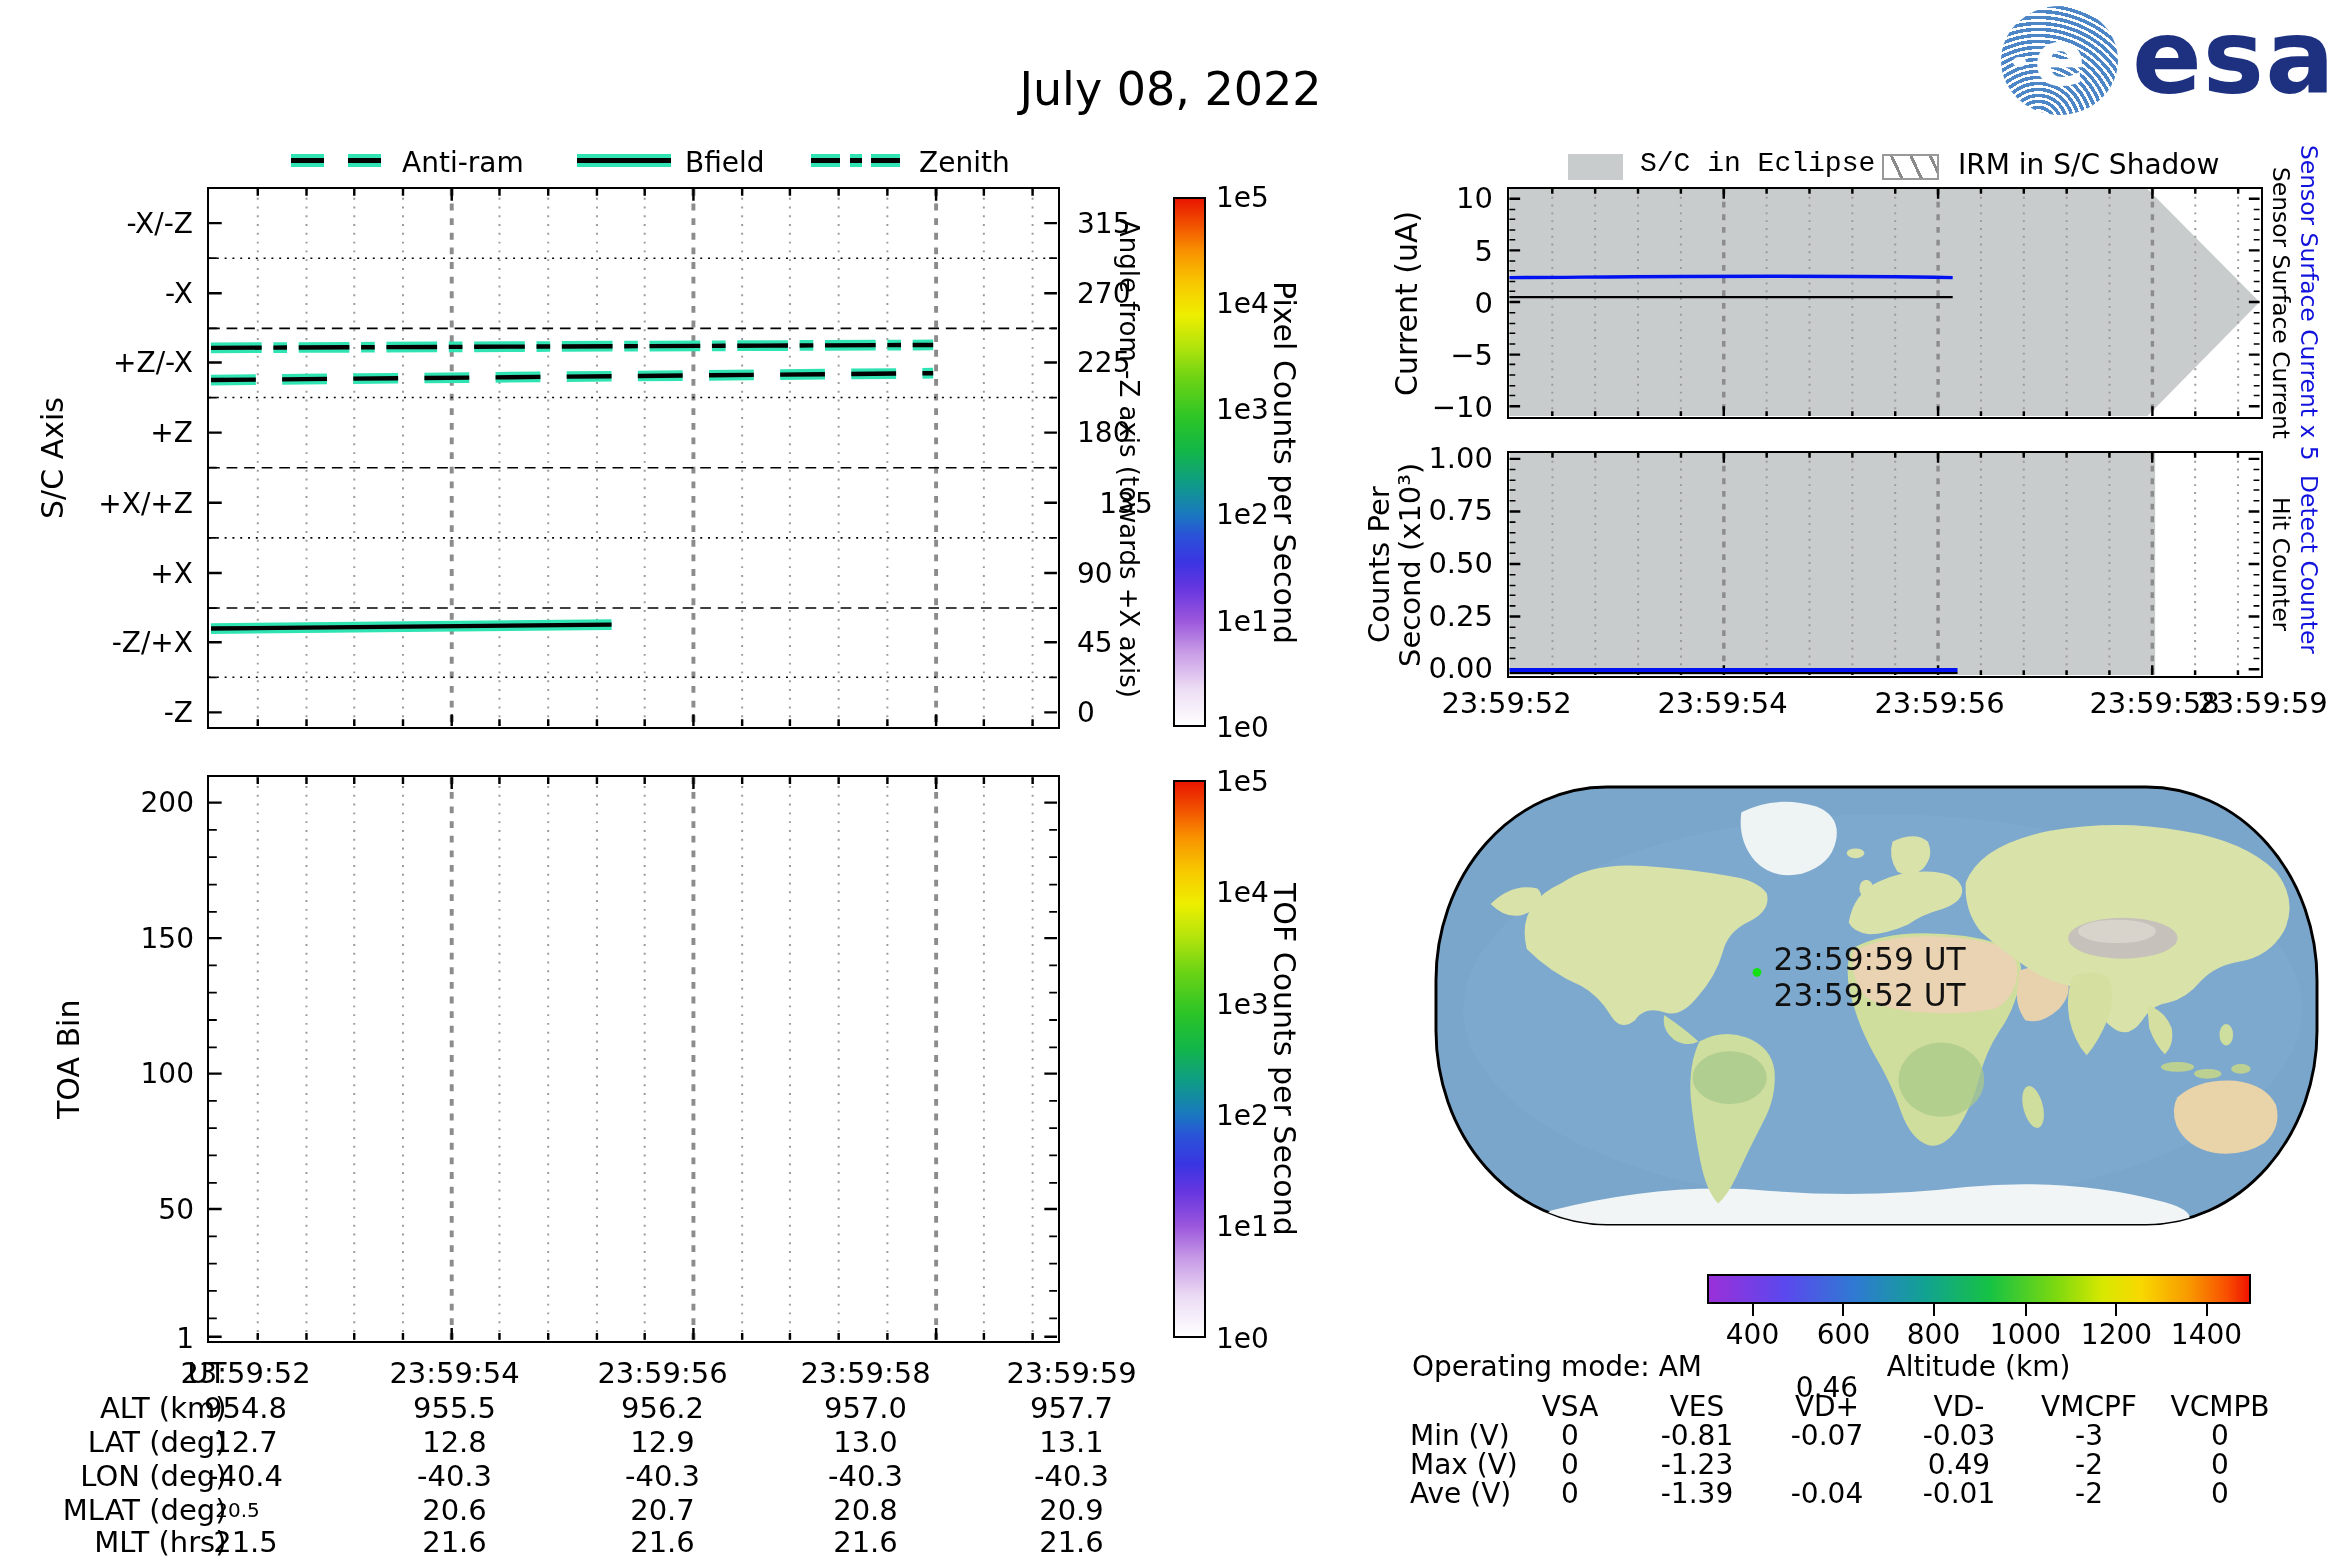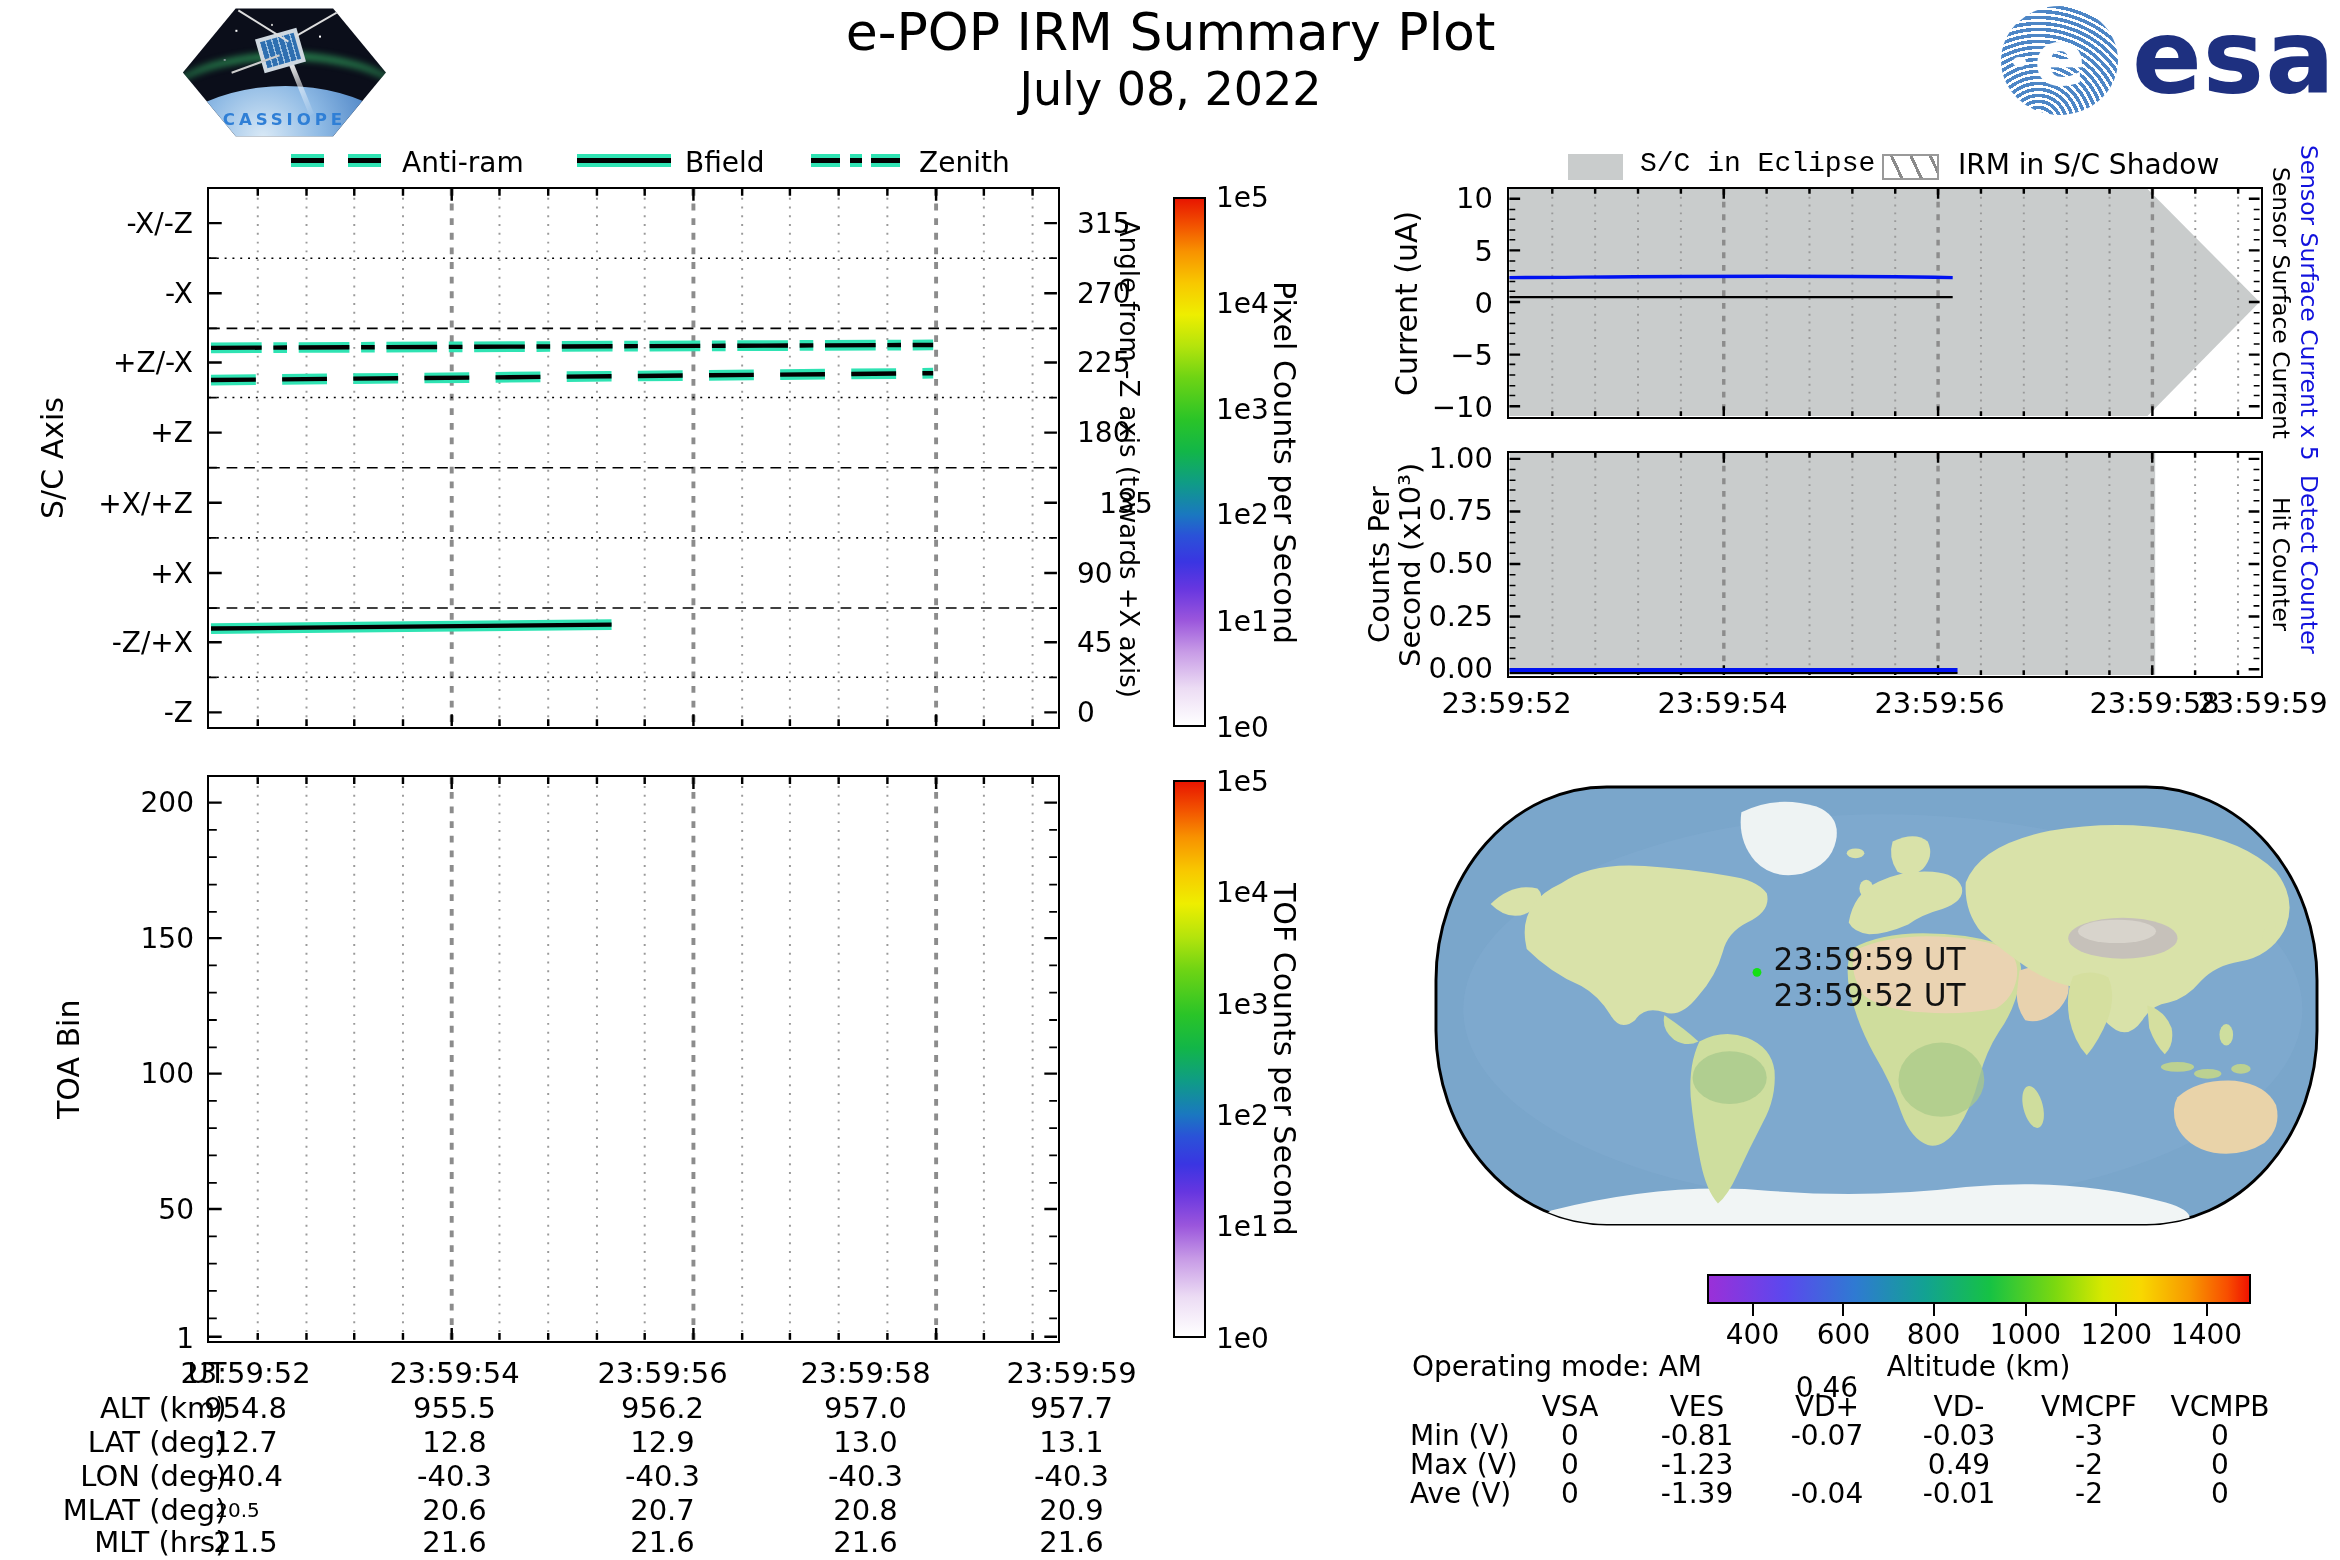--- a/index.html
+++ b/index.html
@@ -35,38 +35,22 @@
   .patch-aurora{border-radius:50%;border-top:6.8px solid #2f9e5a;filter:blur(3.9px);}
   .patch-sat-body{background:#cfd8e0;}
   .patch-panel{background:repeating-linear-gradient(90deg,#2e6fb0 0 4.9px,#9cc0e0 4.9px 6.3px);}
   .patch-text{color:#2f7fd6;font-weight:bold;font-size:16.6px;letter-spacing:3.9px;}
 </style>
 </head>
 <body>
 
 <div class="page">
 
-  <div class="abs" style="left:683px;top:2px;width:975px;text-align:center;font-size:52px;">e-POP IRM Summary Plot</div>
   <div class="abs" style="left:683px;top:62px;width:975px;text-align:center;font-size:46px;">July 08, 2022</div>
 
-  <div class="abs hex" style="left:178px;top:2px;width:213px;height:140px;background:#fff;">
-    <div class="abs hex patch-inner" style="left:4.9px;top:3.9px;width:203px;height:133px;overflow:hidden;">
-      <div class="abs" style="left:29px;top:13.7px;width:2px;height:2px;background:#fff;box-shadow:23.4px 9.8px 0 #fff,59px 3.9px 0 #bbb,107px 15.6px 0 #fff,146px 7.8px 0 #ccc,166px 29px 0 #fff,11.7px 39px 0 #b8b,180px 51px 0 #fff;"></div>
-      <div class="abs patch-aurora" style="left:-29px;top:47px;width:263px;height:117px;"></div>
-      <div class="abs patch-earth" style="left:-39px;top:80px;width:283px;height:185px;"></div>
-      <div class="abs" style="left:115px;top:51px;width:4.9px;height:60px;background:linear-gradient(#ffffff,rgba(255,255,255,0.05));transform:rotate(-22deg);"></div>
-      <div class="abs patch-sat-body" style="left:76px;top:27px;width:43px;height:35px;transform:rotate(-16deg);">
-        <div class="abs patch-panel" style="left:3.9px;top:3.9px;width:35px;height:27px;"></div>
-      </div>
-      <div class="abs" style="left:51px;top:19.5px;width:59px;height:1.5px;background:#ddd;transform:rotate(32deg);"></div>
-      <div class="abs" style="left:109px;top:15.6px;width:57px;height:1.5px;background:#ddd;transform:rotate(-30deg);"></div>
-      <div class="abs" style="left:47px;top:57px;width:51px;height:1.5px;background:#ccc;transform:rotate(-20deg);"></div>
-      <div class="abs patch-text" style="left:0;bottom:9.8px;width:100%;text-align:center;">CASSIOPE</div>
-    </div>
-  </div>
 
   <div class="abs esa-globe" style="left:2001px;top:5.9px;width:117px;height:109px;">
     <span class="esa-e">e</span>
     <div class="abs" style="left:11.7px;top:51px;width:13.7px;height:9.8px;border-radius:50%;background:#fff;"></div>
   </div>
   <div class="abs esa-word" style="left:2132px;top:5.9px;">esa</div>
 
   <div class="abs sample" style="left:291px;top:154px;width:94px;">
     <div class="glow" style="background:repeating-linear-gradient(90deg,#2fe3b3 0 33px,transparent 33px 57px);"></div>
     <div class="core" style="background:repeating-linear-gradient(90deg,#000 0 33px,transparent 33px 57px);"></div>

